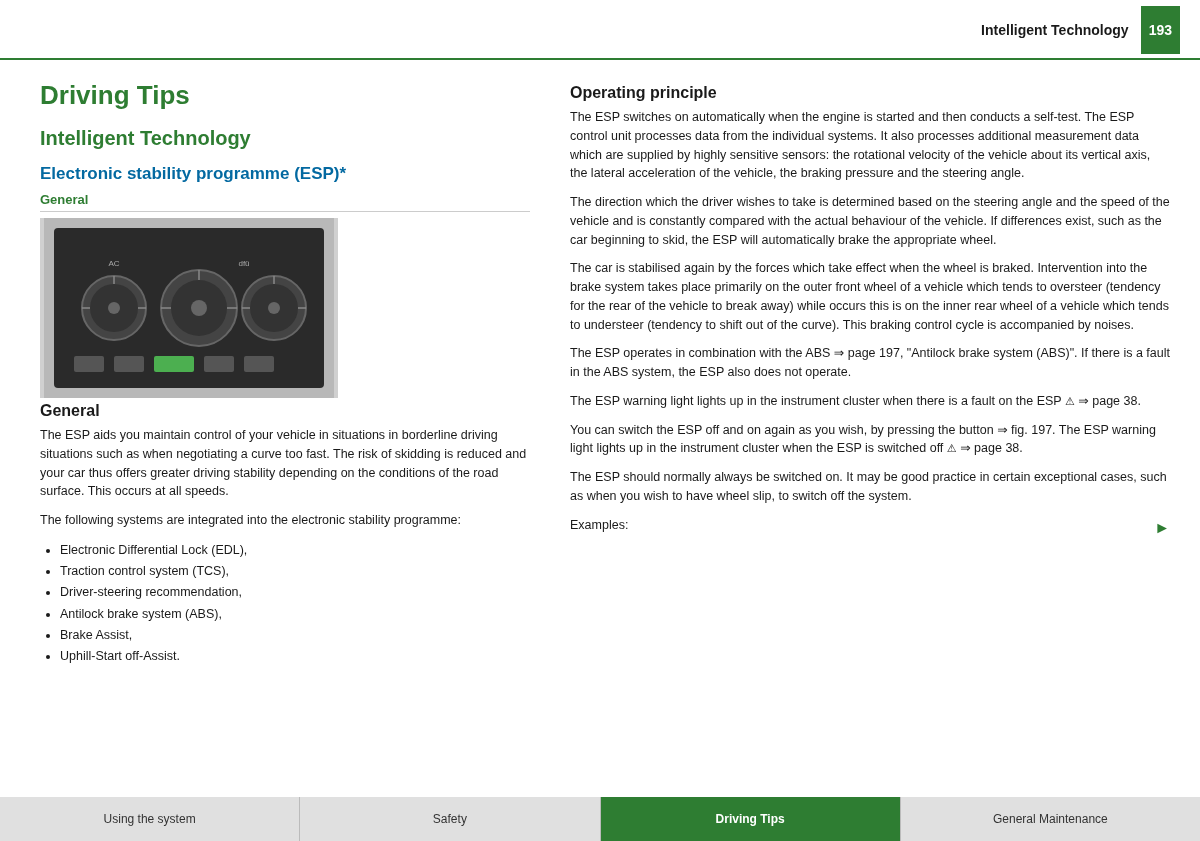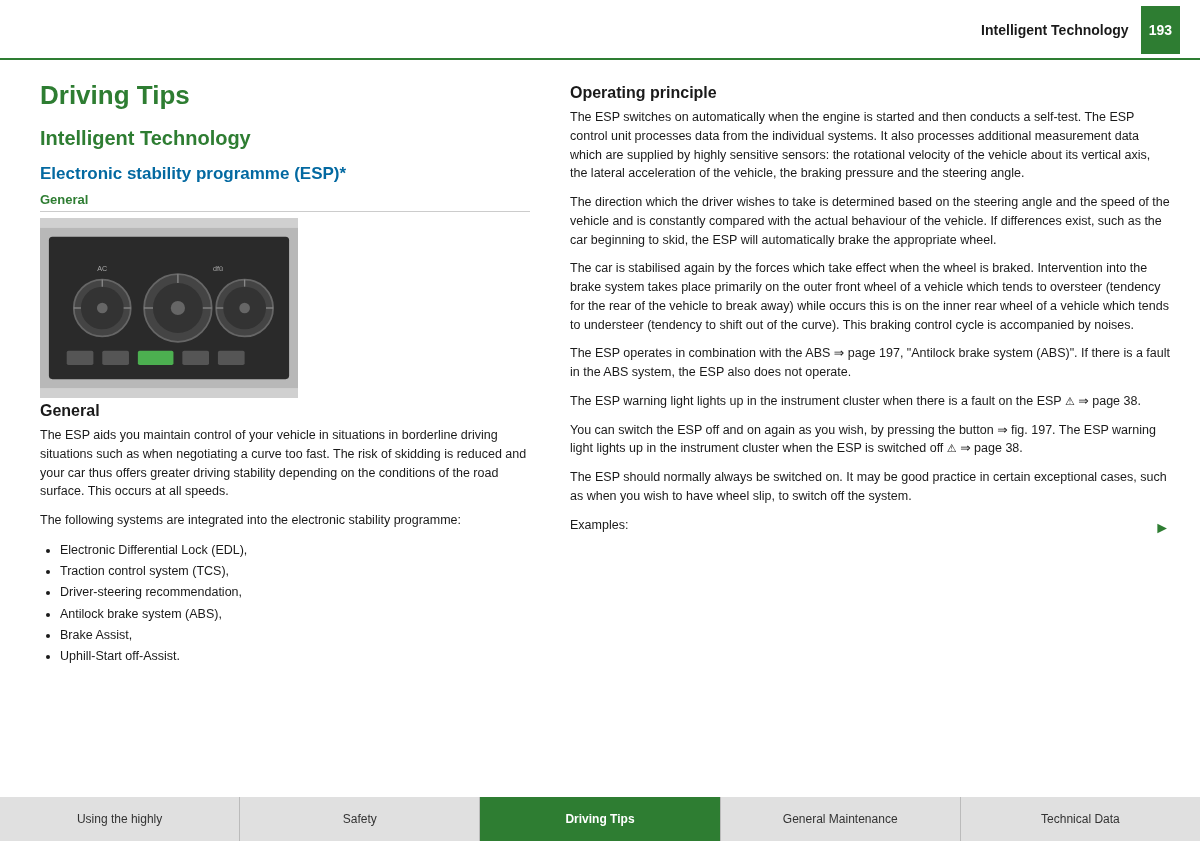--- a/index.html
+++ b/index.html
@@ -77,21 +77,21 @@
       font-size: 13px;
       font-weight: bold;
       color: #2e7d32;
       margin-bottom: 6px;
       border-bottom: 1px solid #ccc;
       padding-bottom: 4px;
     }
 
     
     .esp-image {
-      width: 258px;
+      width: 298px;
       height: 180px;
       background: #d0d0d0;
       margin-bottom: 4px;
       display: flex;
       align-items: center;
       justify-content: center;
       position: relative;
       overflow: hidden;
     }
 
@@ -257,18 +257,17 @@
     <p class="body-text">The ESP should normally always be switched on. It may be good practice in certain exceptional cases, such as when you wish to have wheel slip, to switch off the system.</p>
     <p class="body-text">
       <span>Examples:</span>
       <span style="float:right; color:#2e7d32; font-weight:bold; font-size:16px;">►</span>
     </p>
   </div>
 
 </div>
 
 <div class="footer-nav">
-<div class="footer-nav-item">Using the highly</div>
+<div class="footer-nav-item">Using the system</div>
     <div class="footer-nav-item">Safety</div>
     <div class="footer-nav-item active">Driving Tips</div>
     <div class="footer-nav-item">General Maintenance</div>
-    <div class="footer-nav-item">Technical Data</div>
   </div>
 
 </body></html>

